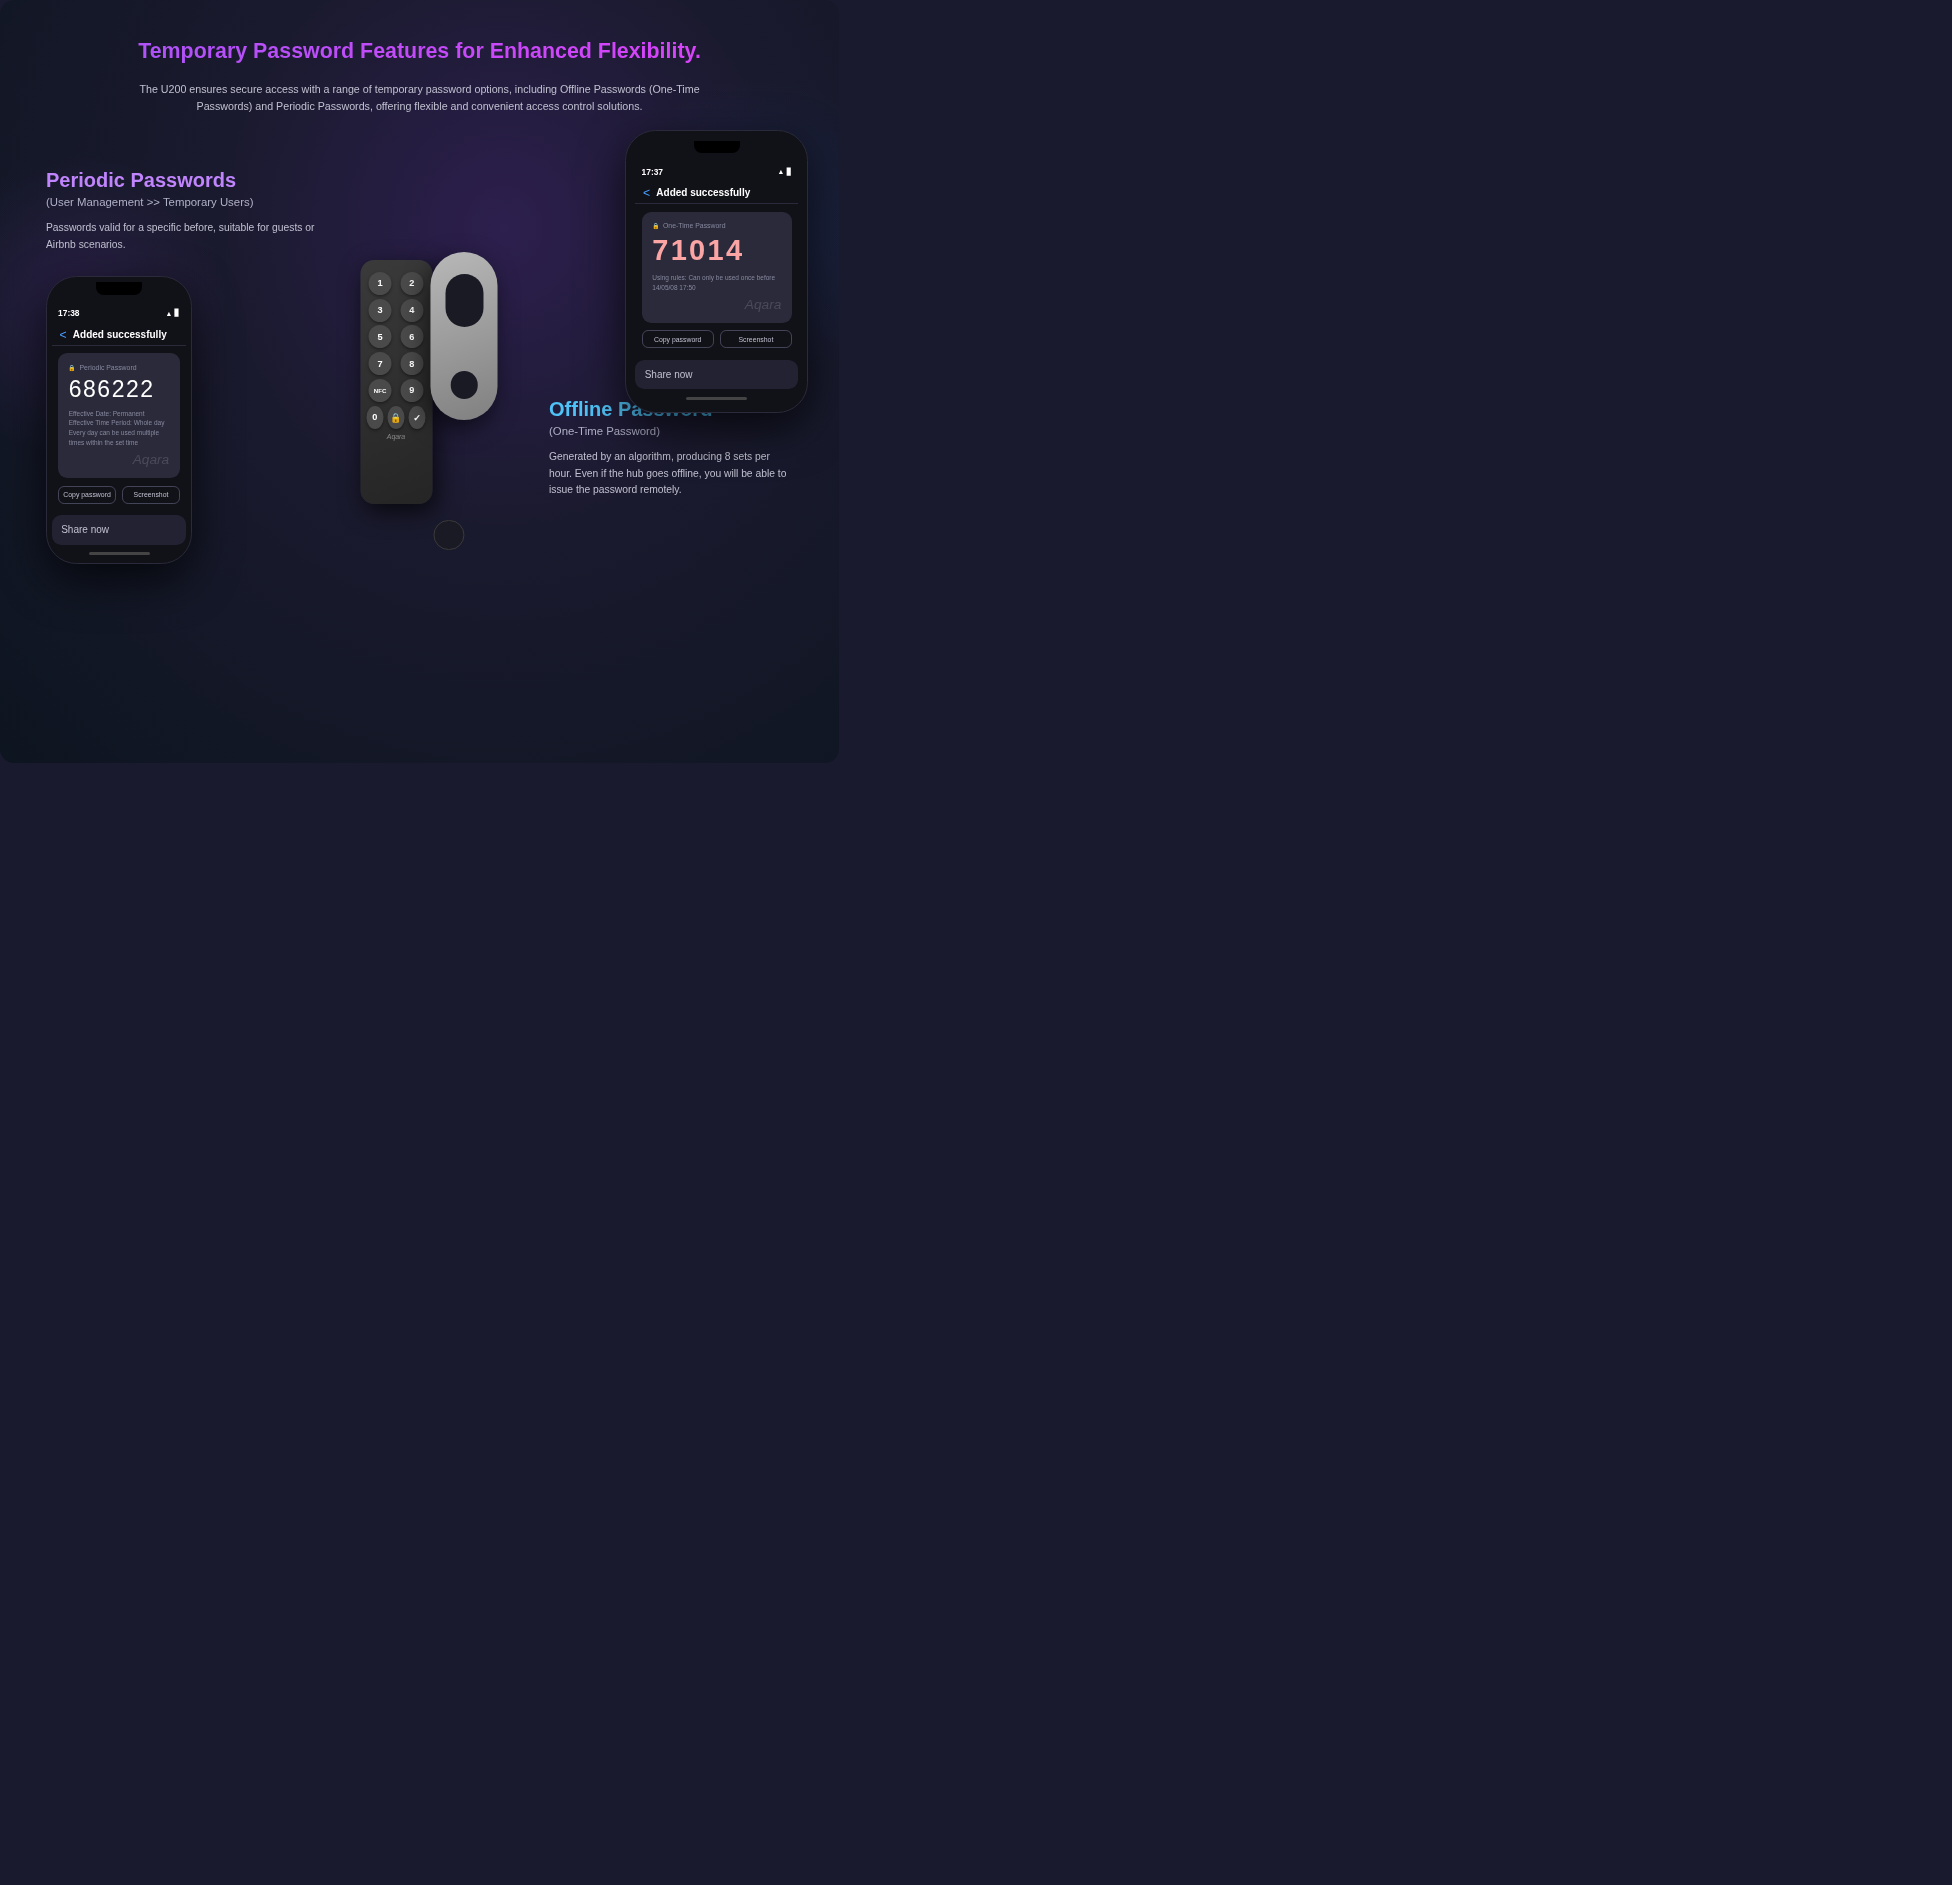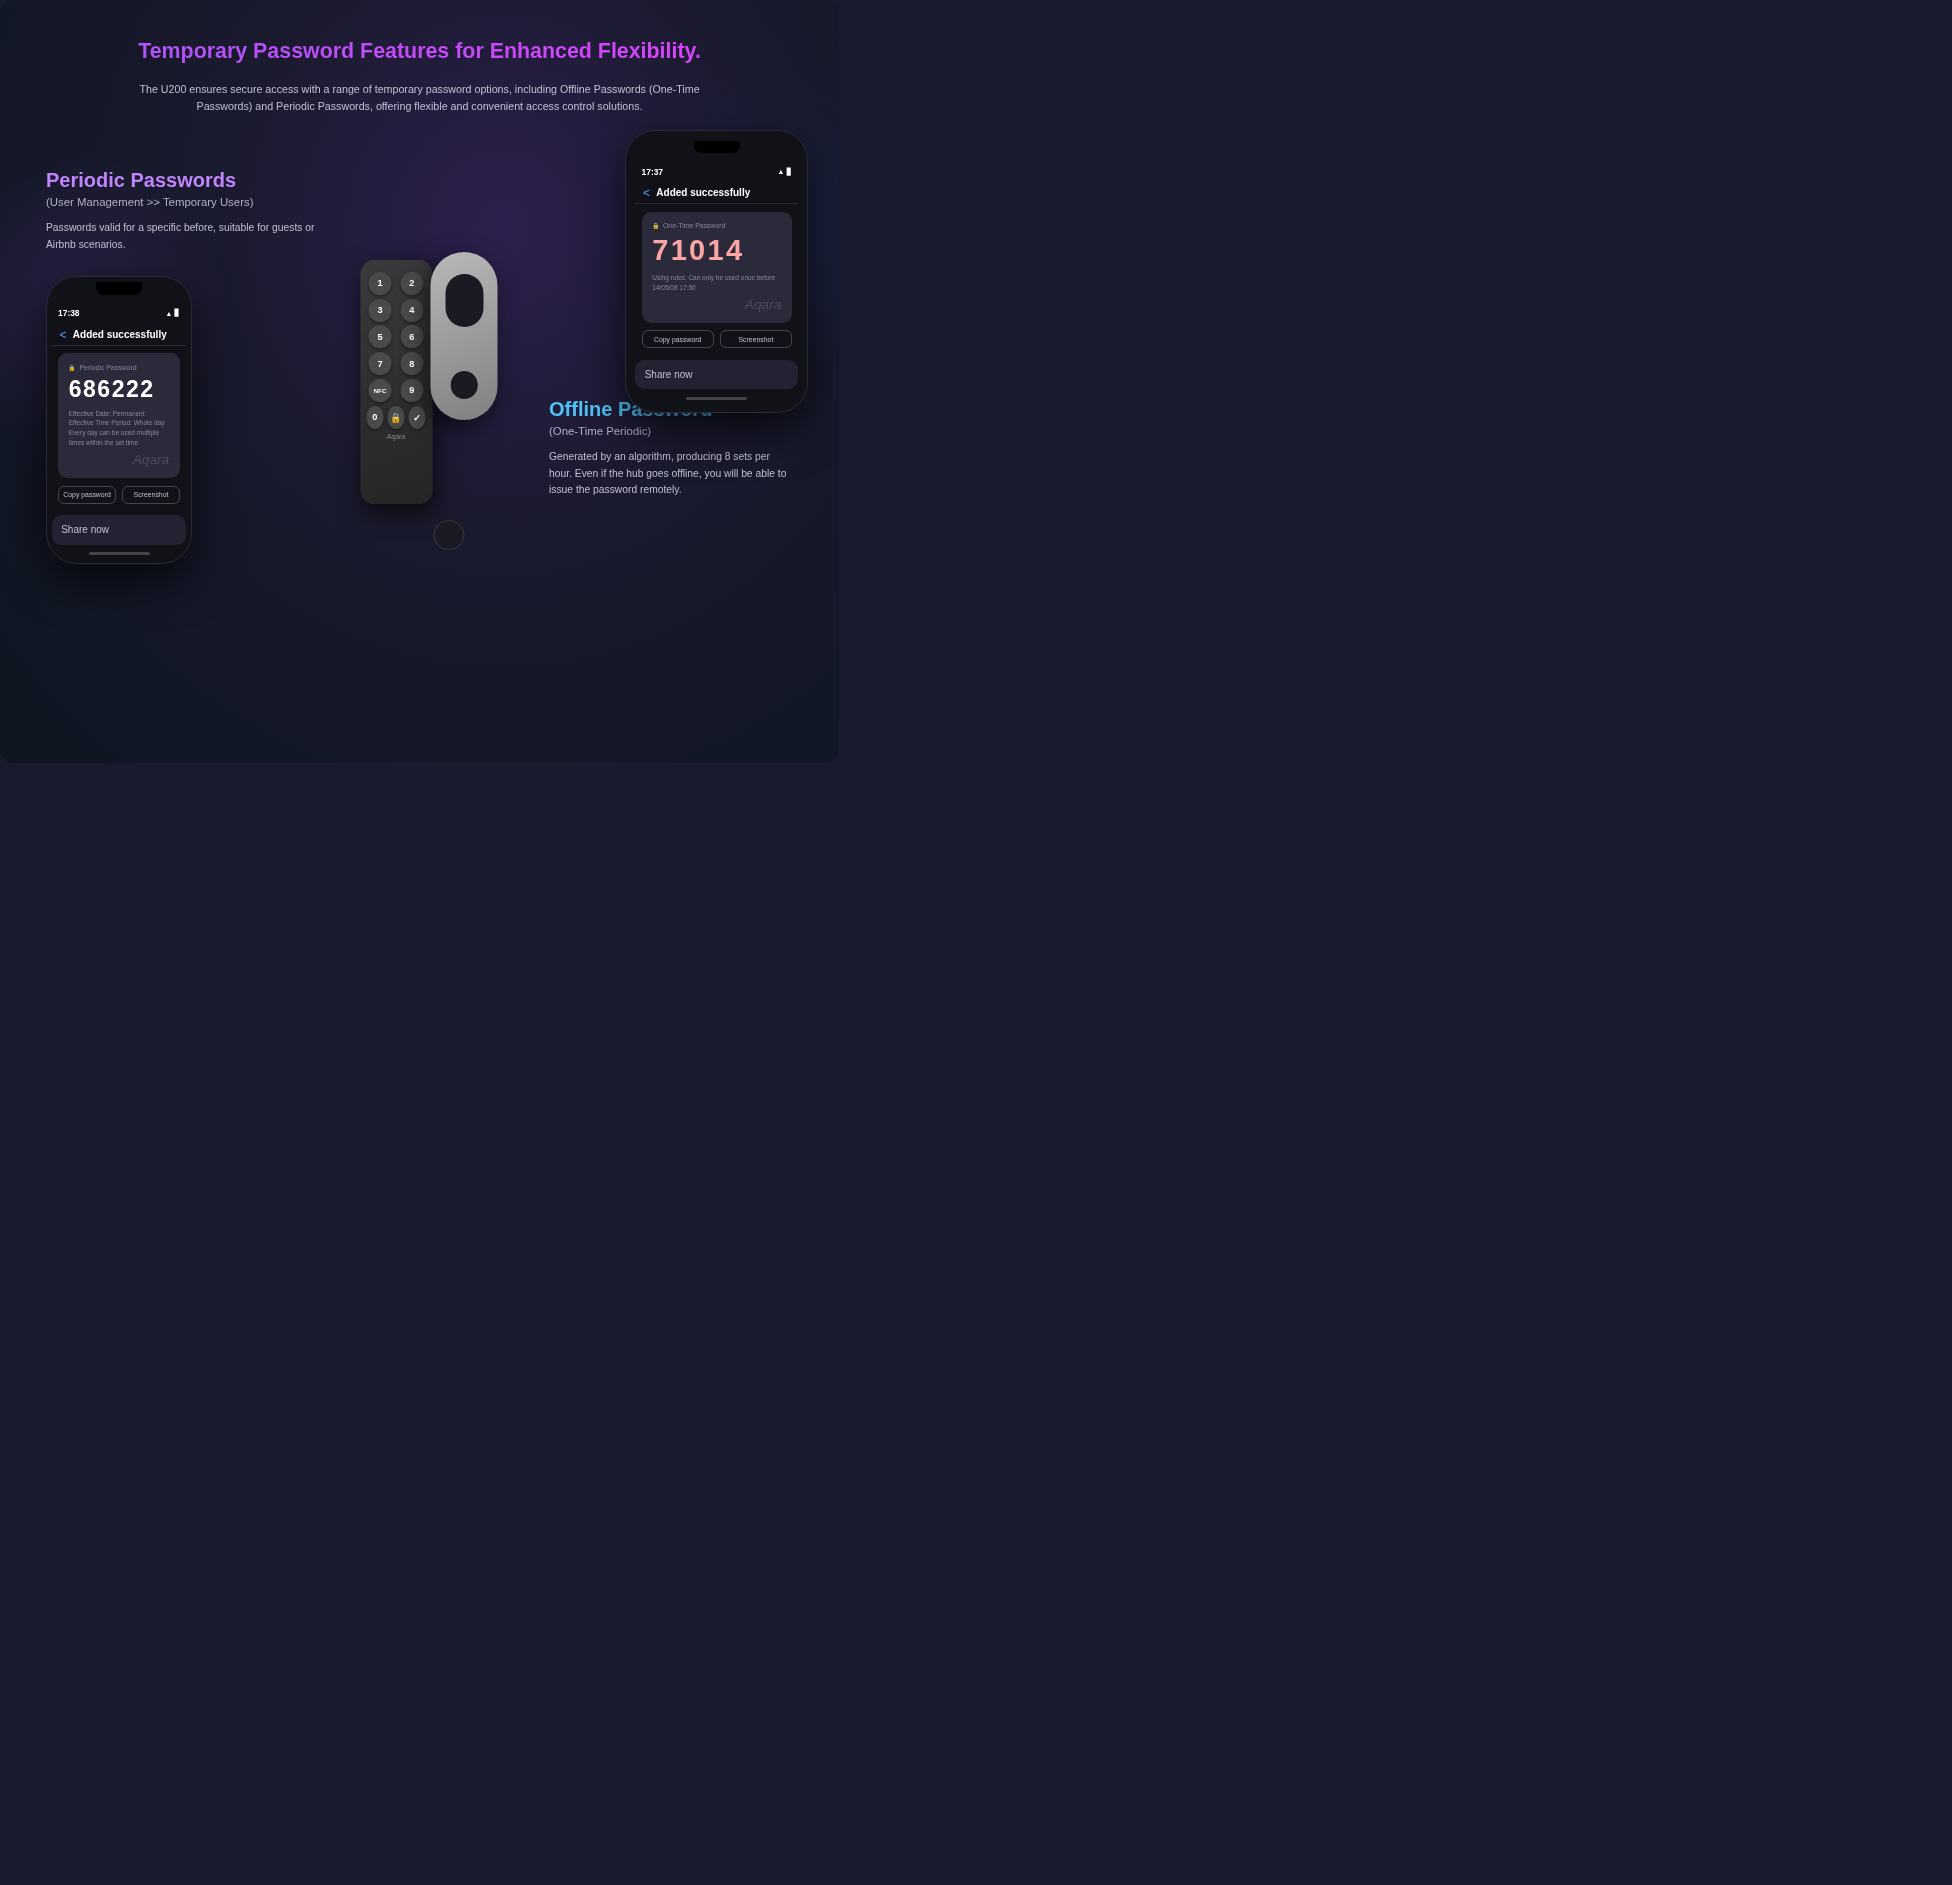--- a/index.html
+++ b/index.html
@@ -184,21 +184,21 @@
       gap: 3.1px;
     }
 
     .card-label::before {
       content: '🔒';
       font-size: 6.1px;
     }
 
     .password-number {
       font-size: 23px;
-      font-weight: 700;
+      font-weight: 400;
       color: #fff;
       letter-spacing: 1.5px;
       margin-bottom: 6.1px;
     }
 
     .password-info {
       font-size: 6.5px;
       color: #8888a0;
       line-height: 1.5;
     }
@@ -582,20 +582,20 @@
             <div class="card-btn">Copy password</div>
             <div class="card-btn">Screenshot</div>
           </div>
         </div>
         <div class="share-btn-bottom">Share now</div>
         <div class="phone-home-indicator"></div>
       </div>
 
       <div style="margin-top: 229px;">
         <div class="offline-title">Offline Password</div>
-        <div class="offline-subtitle">(One-Time Periodic)</div>
+        <div class="offline-subtitle">(One-Time Password)</div>
         <p class="offline-desc">Generated by an algorithm, producing 8 sets per hour. Even if the hub goes offline, you will be able to issue the password remotely.</p>
       </div>
     </div>
 
   </div>
 </div>
 
 
 </body></html>

